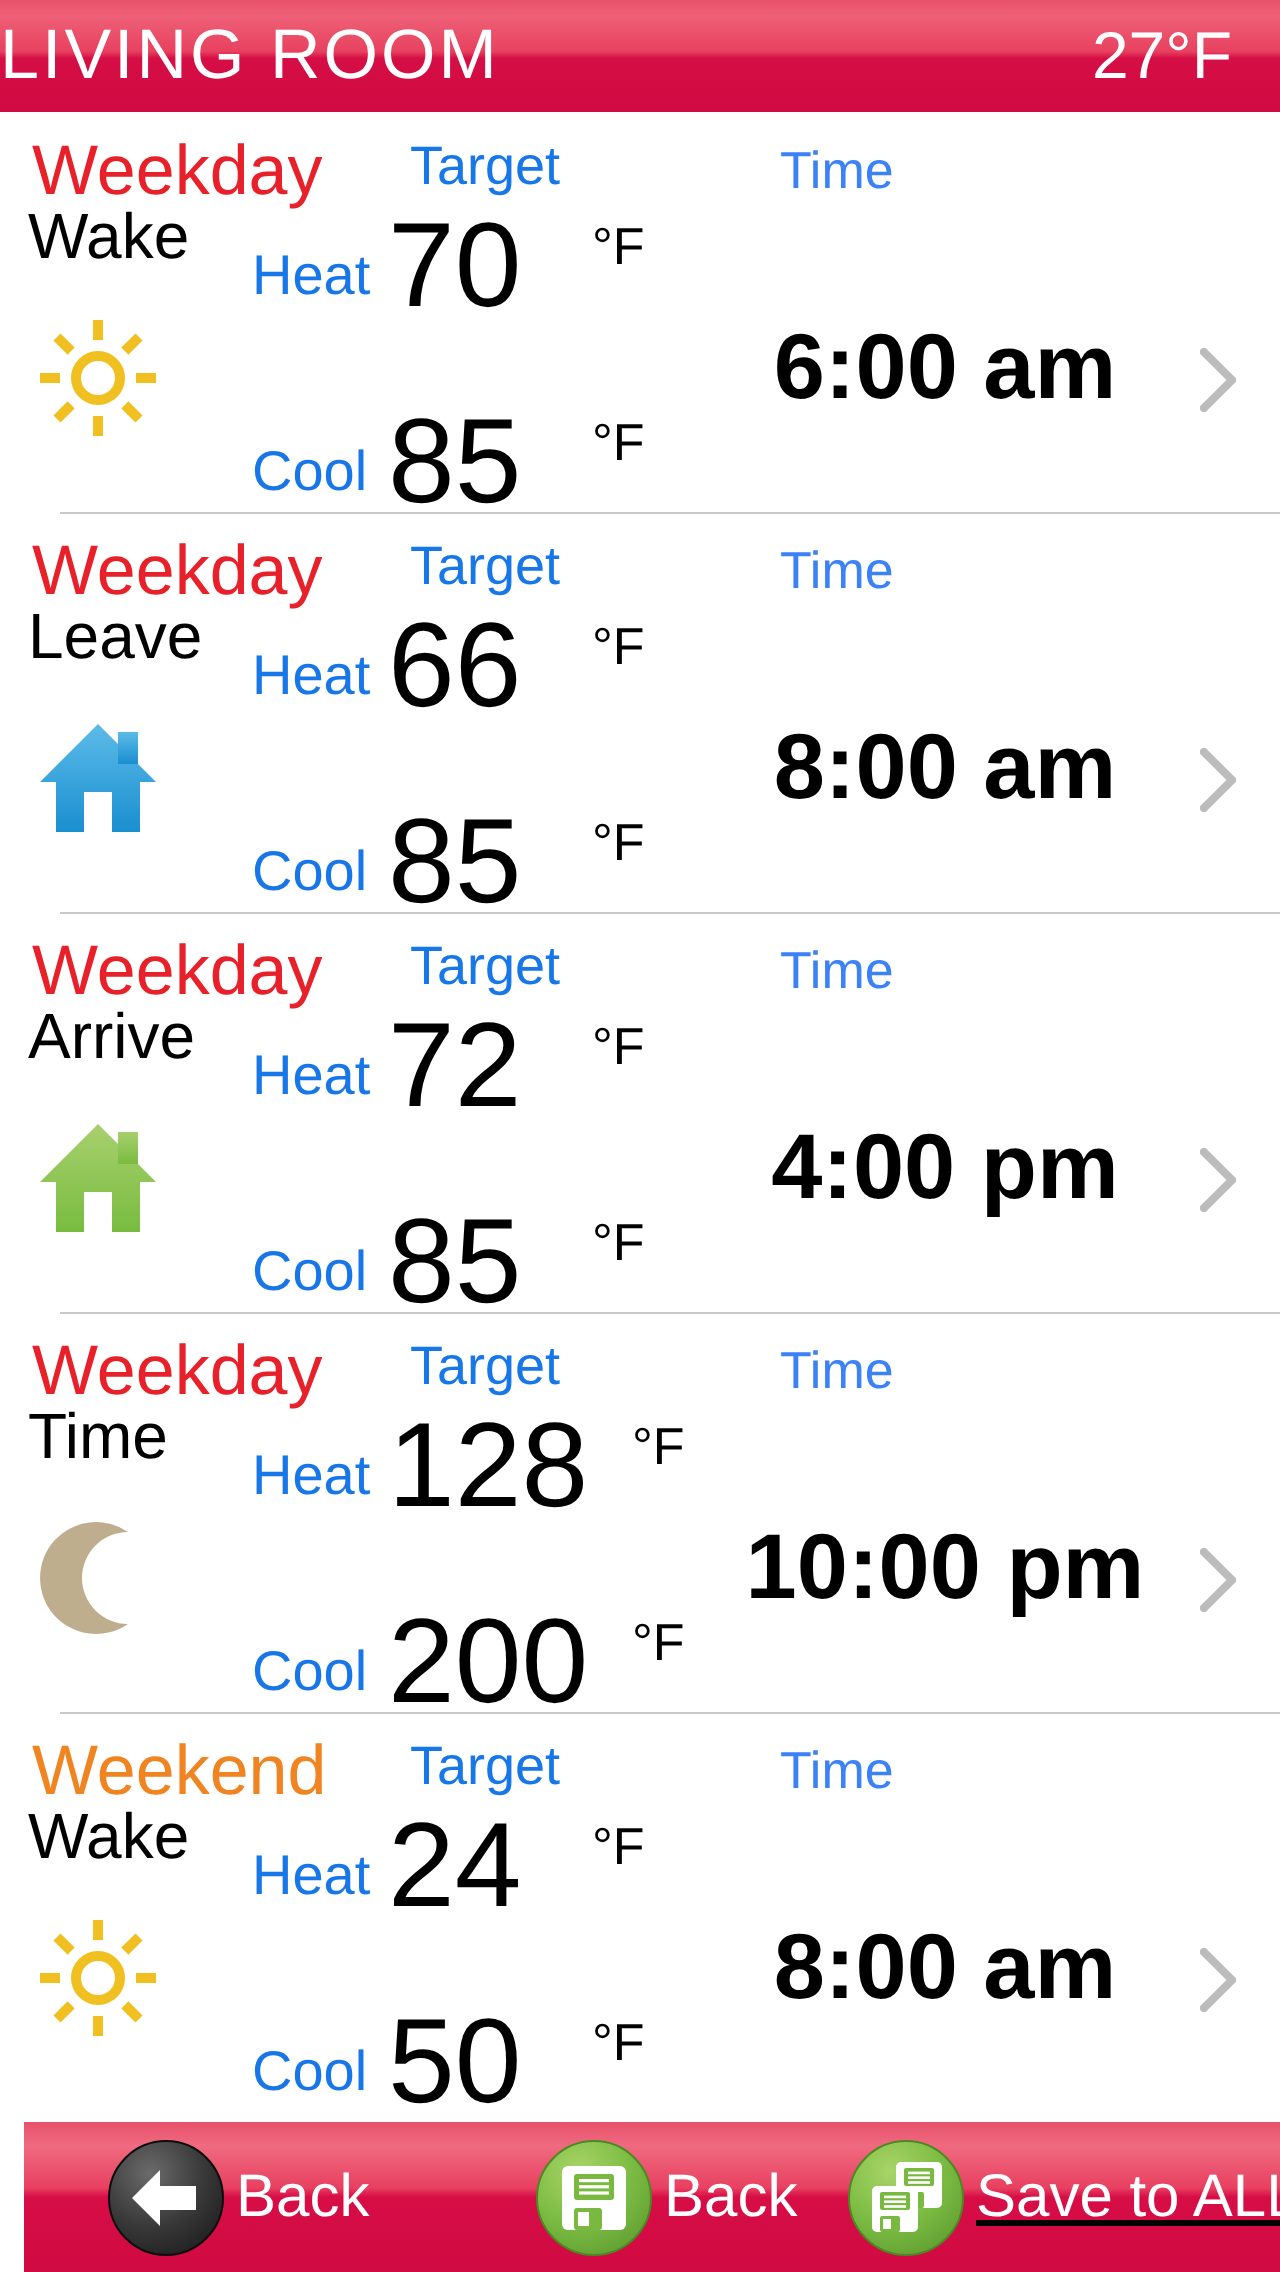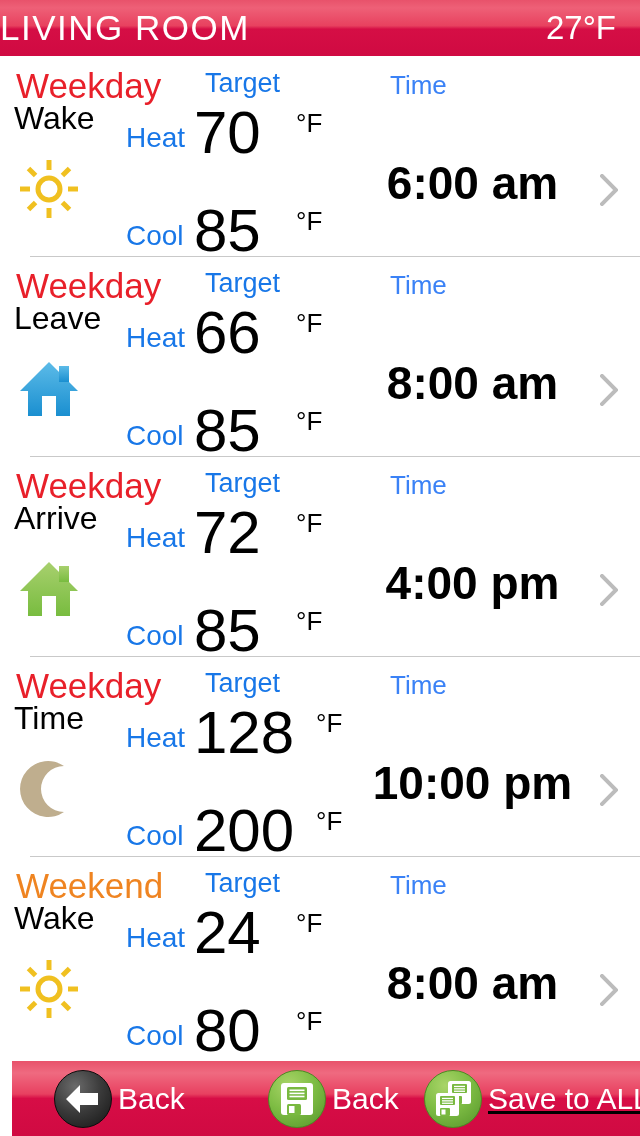--- a/index.html
+++ b/index.html
@@ -369,21 +369,21 @@
           <line x1="33" y1="14" x2="32.99999999999999" y2="4" stroke="#f0c020" stroke-width="5" stroke-linecap="butt"></line>
           <line x1="46.4350288425444" y1="19.564971157455595" x2="53.50609665440987" y2="12.493903345590116" stroke="#f0c020" stroke-width="5" stroke-linecap="butt"></line>
         </svg></div>
       <div class="temp-block heat two-digit">
         <div class="temp-label">Heat</div>
         <div class="temp-value">24</div>
         <div class="temp-unit">°F</div>
       </div>
       <div class="temp-block cool two-digit">
         <div class="temp-label">Cool</div>
-        <div class="temp-value">80</div>
+        <div class="temp-value">50</div>
         <div class="temp-unit">°F</div>
       </div>
       <div class="time-value">8:00 am</div>
       <div class="chevron"><svg viewBox="0 0 18 32" width="18" height="32">
           <path d="M2 2 L16 16 L2 30" fill="none" stroke="#bcbcbc" stroke-width="4" stroke-linecap="square"></path>
         </svg></div>
     </div>
   </div>
 
 <div class="toolbar">

